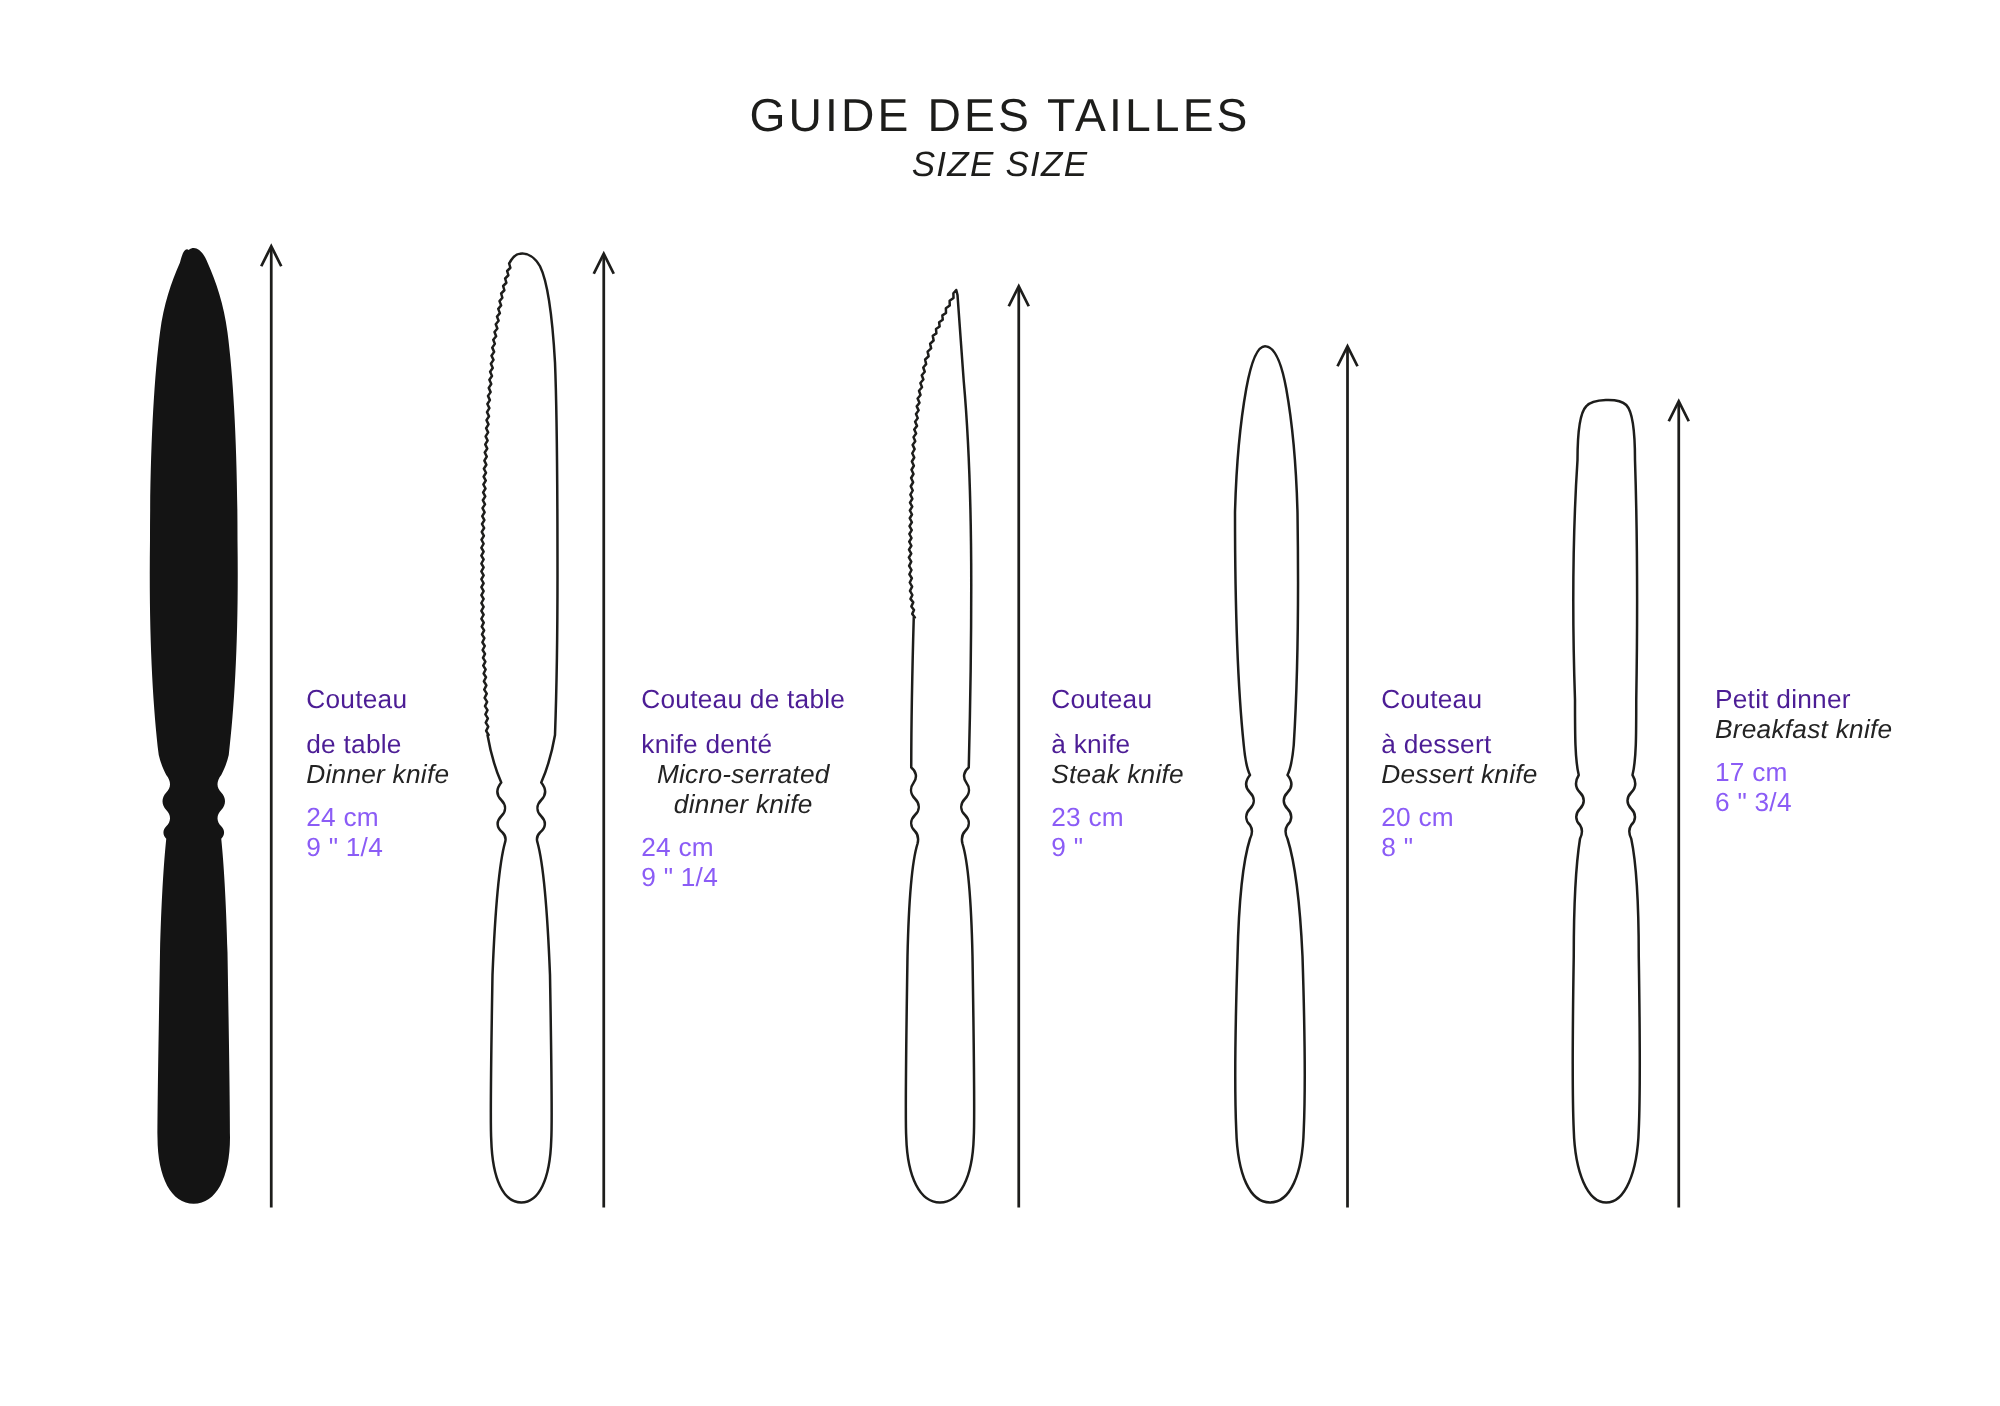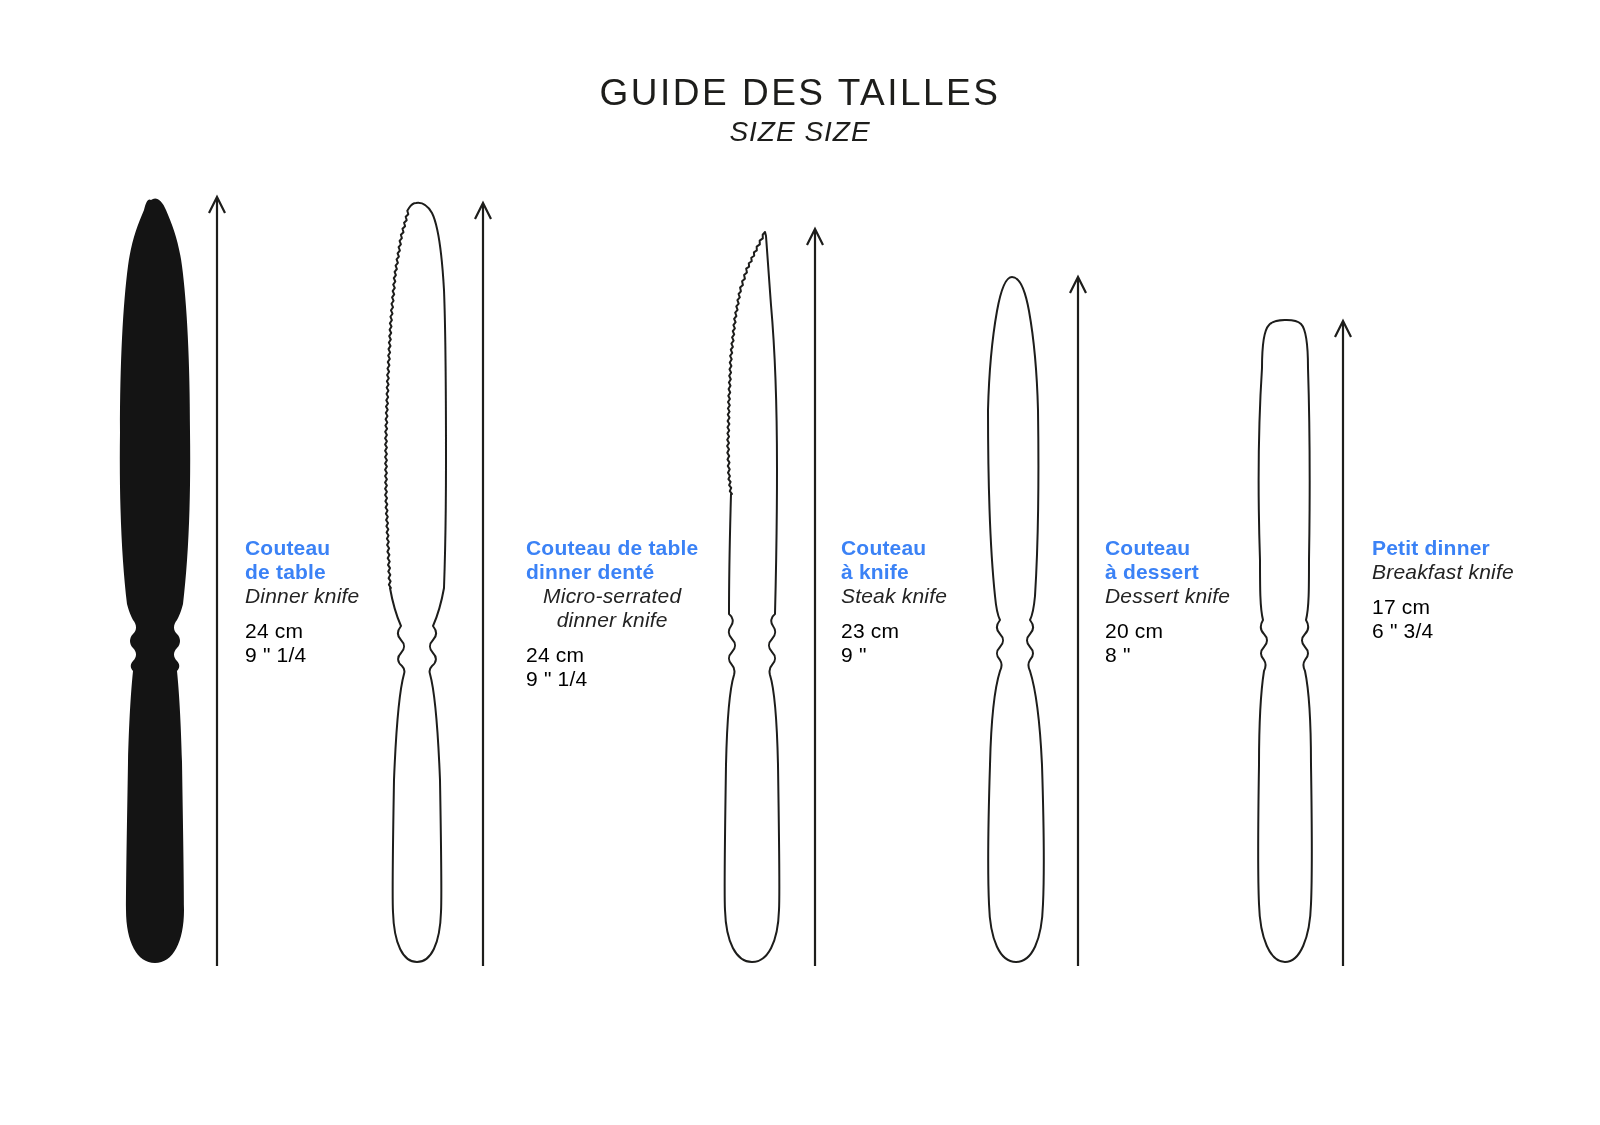--- a/index.html
+++ b/index.html
@@ -49,34 +49,35 @@
   .klabel {
     position: absolute;
     top: 536px;
     font-size: 21px;
     line-height: 24px;
     letter-spacing: 0.2px;
     color: #1d1d1b;
     white-space: nowrap;
   }
   .klabel .fr {
-    font-weight: 700;
-    color: #3b82f6;
+    font-weight: 400;
+    color: #4c1d95;
+    margin-top: 12px;
   }
   .klabel .en {
     font-style: italic;
     color: #232323;
     text-align: center;
   }
   .klabel .size {
     margin-top: 11px;
-    color: #000000;
+    color: #8b5cf6;
   }
   .k1 { left: 245px; }
-  .k2 { left: 526px; }
+  .k2 { left: 513px; }
   .k3 { left: 841px; }
   .k4 { left: 1105px; }
   .k5 { left: 1372px; }
 </style>
 </head>
 <body>
 
 <div class="canvas">
 
   <div class="page-title">GUIDE DES TAILLES</div>
@@ -152,21 +153,21 @@
     <div class="fr">de table</div>
     <div class="en">Dinner knife</div>
     <div class="size">
       <div class="cm">24 cm</div>
       <div class="inch">9 " 1/4</div>
     </div>
   </div>
 
   <div class="klabel k2">
     <div class="fr">Couteau de table</div>
-    <div class="fr">dinner denté</div>
+    <div class="fr">knife denté</div>
     <div class="en">Micro-serrated</div>
     <div class="en">dinner knife</div>
     <div class="size">
       <div class="cm">24 cm</div>
       <div class="inch">9 " 1/4</div>
     </div>
   </div>
 
   <div class="klabel k3">
     <div class="fr">Couteau</div>

